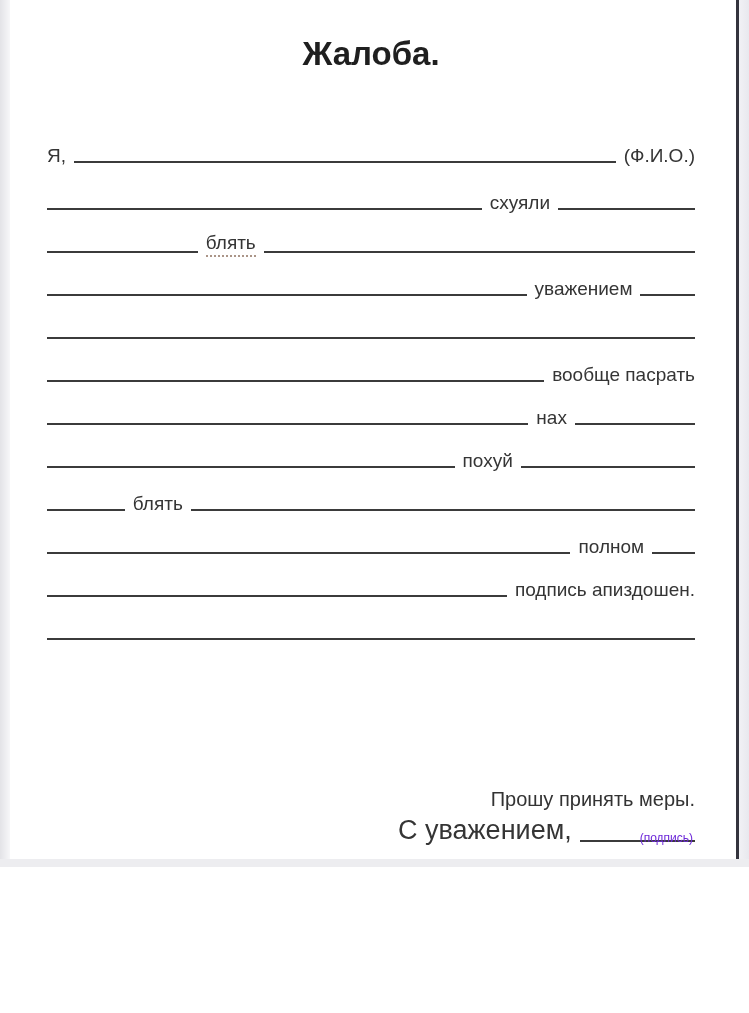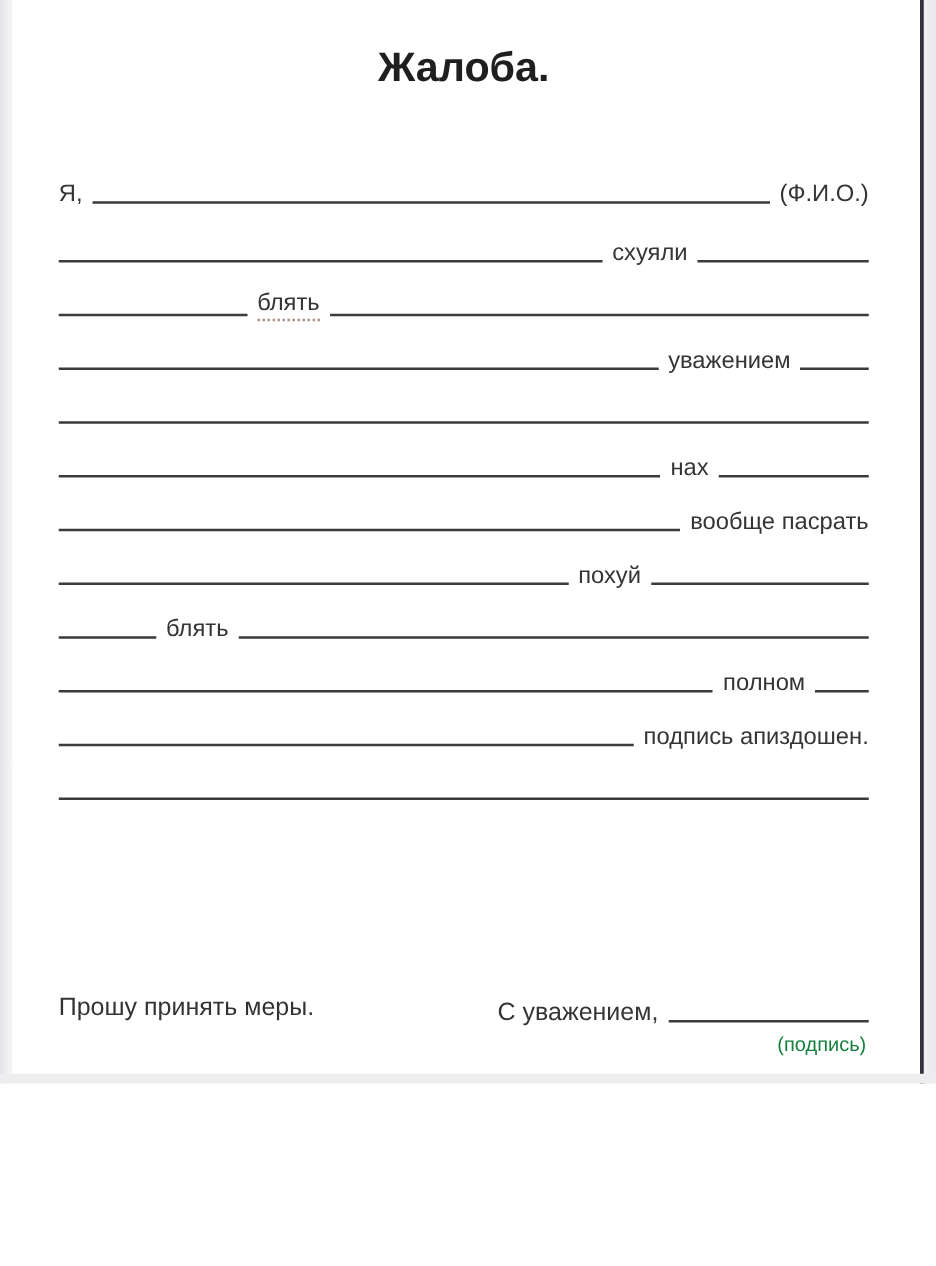--- a/index.html
+++ b/index.html
@@ -72,42 +72,43 @@
   .form-line .word:last-child  { margin-right: 0; }
   .word.misspelled {
     border-bottom: 2px dotted #ab9588;
     padding-bottom: 1px;
   }
   .footer-row {
     display: flex;
     align-items: flex-end;
     height: 30px;
     margin-top: 148px;
+    flex-direction: column;
   }
   .footer-left {
     flex: none;
     font-size: 20px;
     color: #333333;
   }
   .footer-right {
     margin-left: auto;
     width: 305px;
     display: flex;
     align-items: flex-end;
   }
-  .footer-right .word { font-size: 20px; }
+  .footer-right .word { font-size: 27px; }
   .footer-right .blank { flex: 1; }
   .caption-row {
     text-align: right;
     margin-top: 10px;
     padding-right: 2px;
   }
   .signature-caption {
-    font-size: 16px;
-    color: #15803d;
+    font-size: 12px;
+    color: #6d28d9;
   }
 </style>
 </head>
 <body>
 
 <div id="page">
   <div class="edge-left"></div>
   <div class="edge-right-area"></div>
   <div class="edge-right-line"></div>
   <div class="edge-bottom"></div>
@@ -133,27 +134,27 @@
         </div>
         <div class="form-line">
           <span class="blank" style="flex-grow: 466; flex-basis: 0px;"></span>
           <span class="word">уважением</span>
           <span class="blank" style="flex-grow: 53; flex-basis: 0px;"></span>
         </div>
         <div class="form-line">
           <span class="blank" style="flex-grow: 650; flex-basis: 0px;"></span>
         </div>
         <div class="form-line">
+          <span class="blank" style="flex-grow: 487; flex-basis: 0px;"></span>
+          <span class="word">вообще пасрать</span>
+        </div>
+        <div class="form-line">
           <span class="blank" style="flex-grow: 473; flex-basis: 0px;"></span>
           <span class="word">нах</span>
           <span class="blank" style="flex-grow: 118; flex-basis: 0px;"></span>
-        </div>
-        <div class="form-line">
-          <span class="blank" style="flex-grow: 487; flex-basis: 0px;"></span>
-          <span class="word">вообще пасрать</span>
         </div>
         <div class="form-line">
           <span class="blank" style="flex-grow: 393; flex-basis: 0px;"></span>
           <span class="word">похуй</span>
           <span class="blank" style="flex-grow: 168; flex-basis: 0px;"></span>
         </div>
         <div class="form-line">
           <span class="blank" style="flex-grow: 77; flex-basis: 0px;"></span>
           <span class="word">блять</span>
           <span class="blank" style="flex-grow: 499; flex-basis: 0px;"></span>

